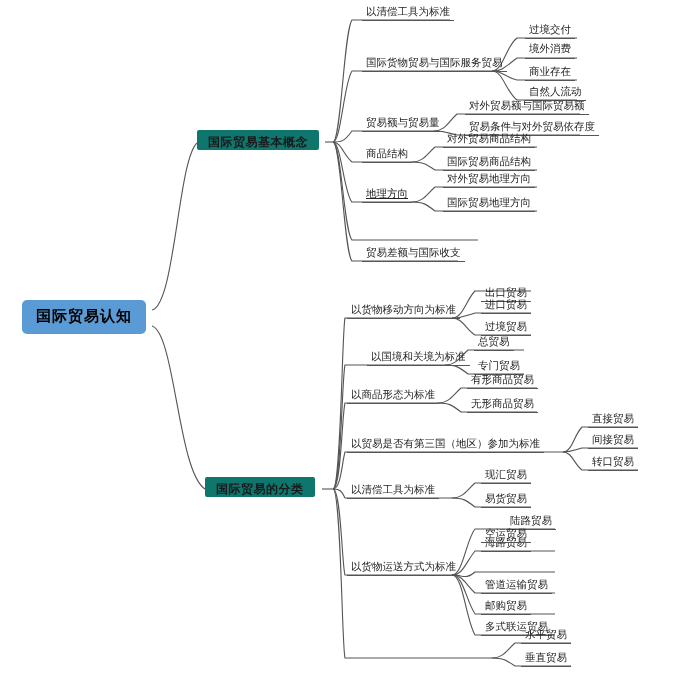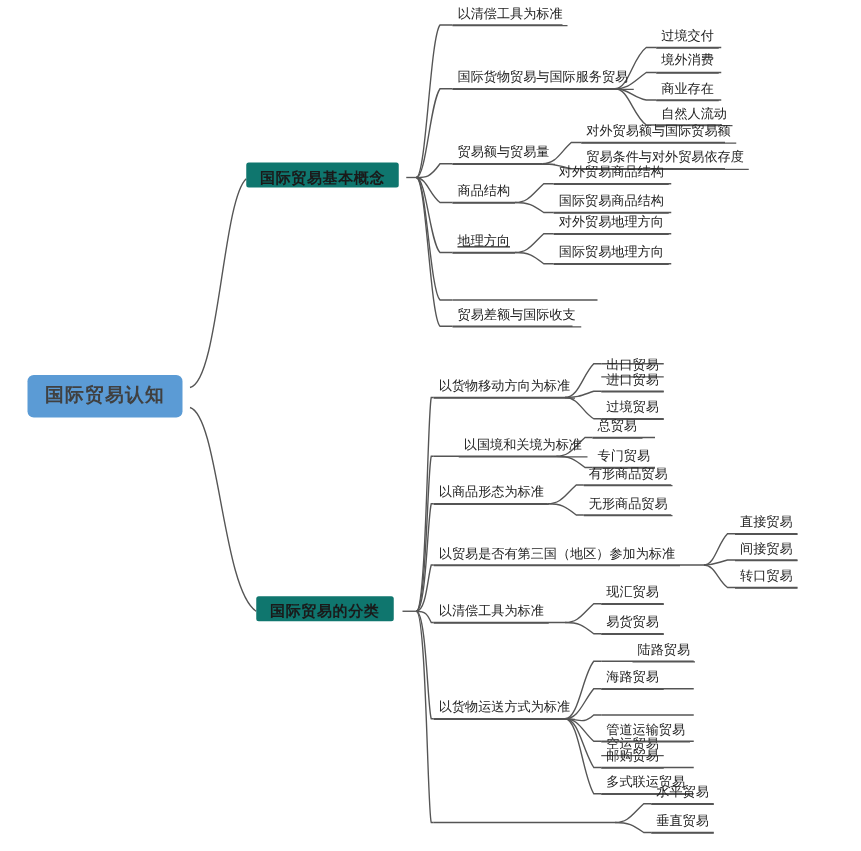--- a/index.html
+++ b/index.html
@@ -22,21 +22,21 @@
     pointer-events: none;
   }
   .node {
     position: absolute;
     white-space: nowrap;
     line-height: 1;
   }
   
   .n-root {
     background: #5b9bd5;
-    color: #404040;
+    color: #000000;
     font-weight: bold;
     font-size: 15px;
     border-radius: 5px;
     padding: 9px 14px 10px 14px;
     letter-spacing: 1px;
   }
   
   .n-l2 {
     background: #0f766e;
     color: #1a1a1a;
@@ -272,21 +272,21 @@
 
   <div class="node n-leaf n-l4" style="left:588px; top:413px;">直接贸易</div>
   <div class="node n-leaf n-l4" style="left:588px; top:434px;">间接贸易</div>
   <div class="node n-leaf n-l4" style="left:588px; top:456px;">转口贸易</div>
 
   <div class="node n-leaf n-l4" style="left:481px; top:469px;">现汇贸易</div>
   <div class="node n-leaf n-l4" style="left:481px; top:493px;">易货贸易</div>
 
   <div class="node n-leaf n-l4" style="left:481px; top:515px;margin-left:25px;">陆路贸易</div>
   <div class="node n-leaf n-l4" style="left:481px; top:537px;">海路贸易</div>
-  <div class="node n-leaf n-l4" style="left:481px; top:590px;">空运贸易</div>
+  <div class="node n-leaf n-l4" style="left:481px; top:528px;">空运贸易</div>
   <div class="node n-leaf n-l4" style="left:481px; top:579px;">管道运输贸易</div>
   <div class="node n-leaf n-l4" style="left:481px; top:600px;">邮购贸易</div>
   <div class="node n-leaf n-l4" style="left:481px; top:621px;">多式联运贸易</div>
 
   <div class="node n-leaf n-l4" style="left:521px; top:629px;">水平贸易</div>
   <div class="node n-leaf n-l4" style="left:521px; top:652px;">垂直贸易</div>
 
 </div>
 
 </body></html>

